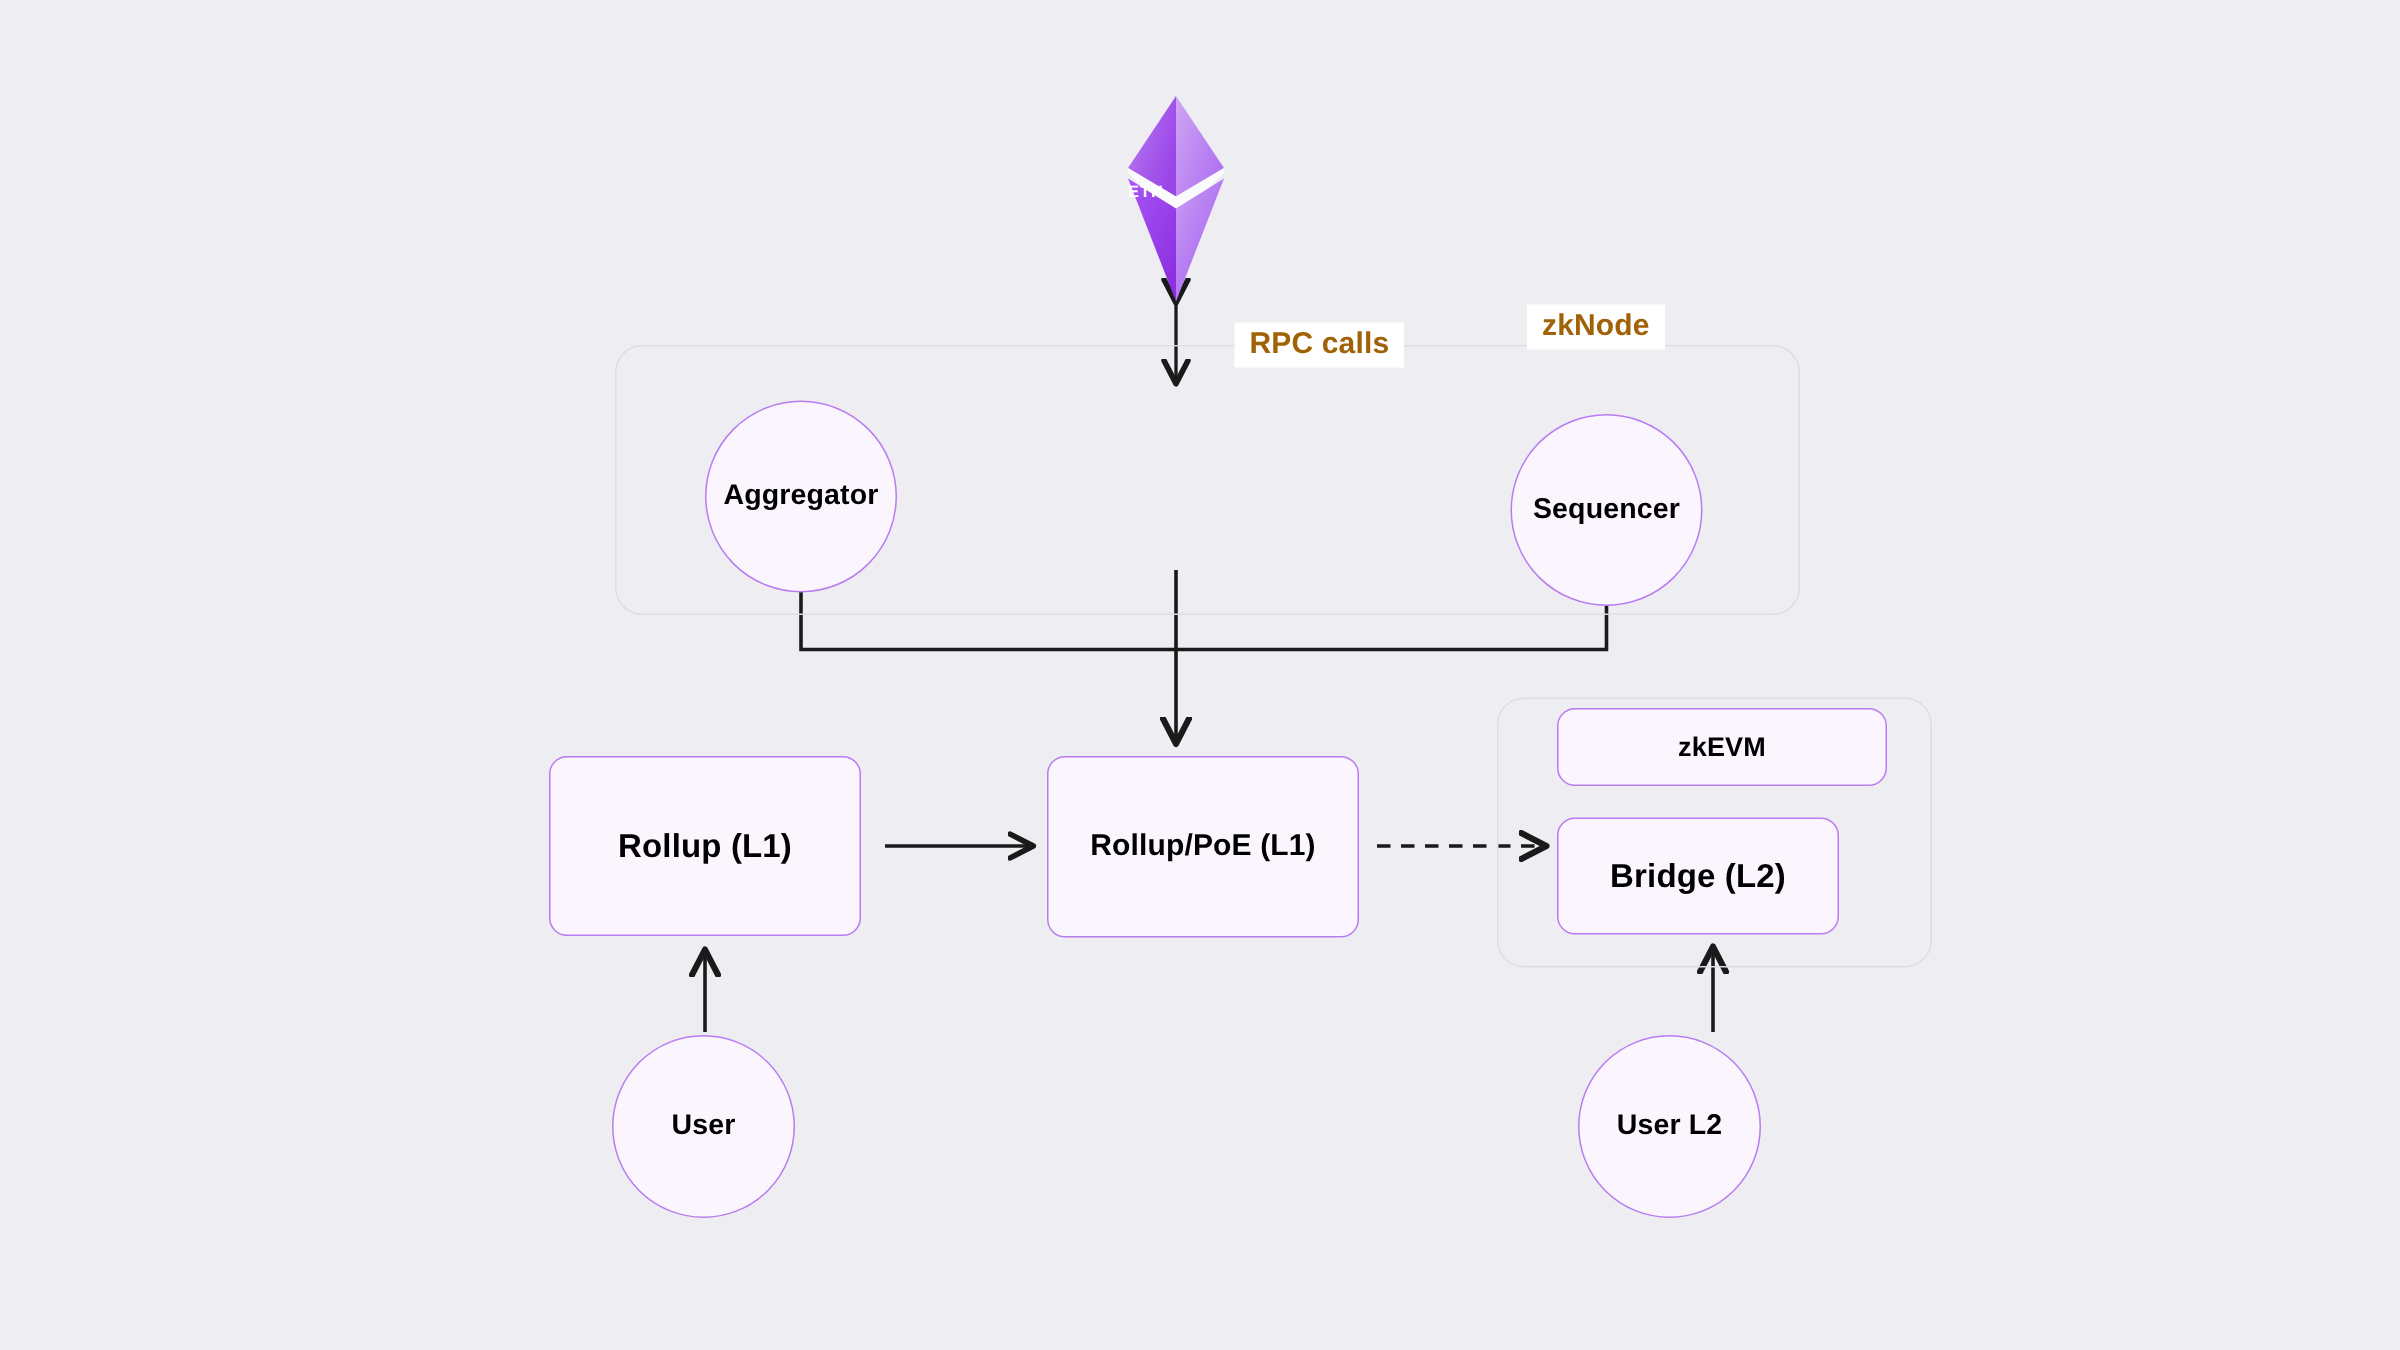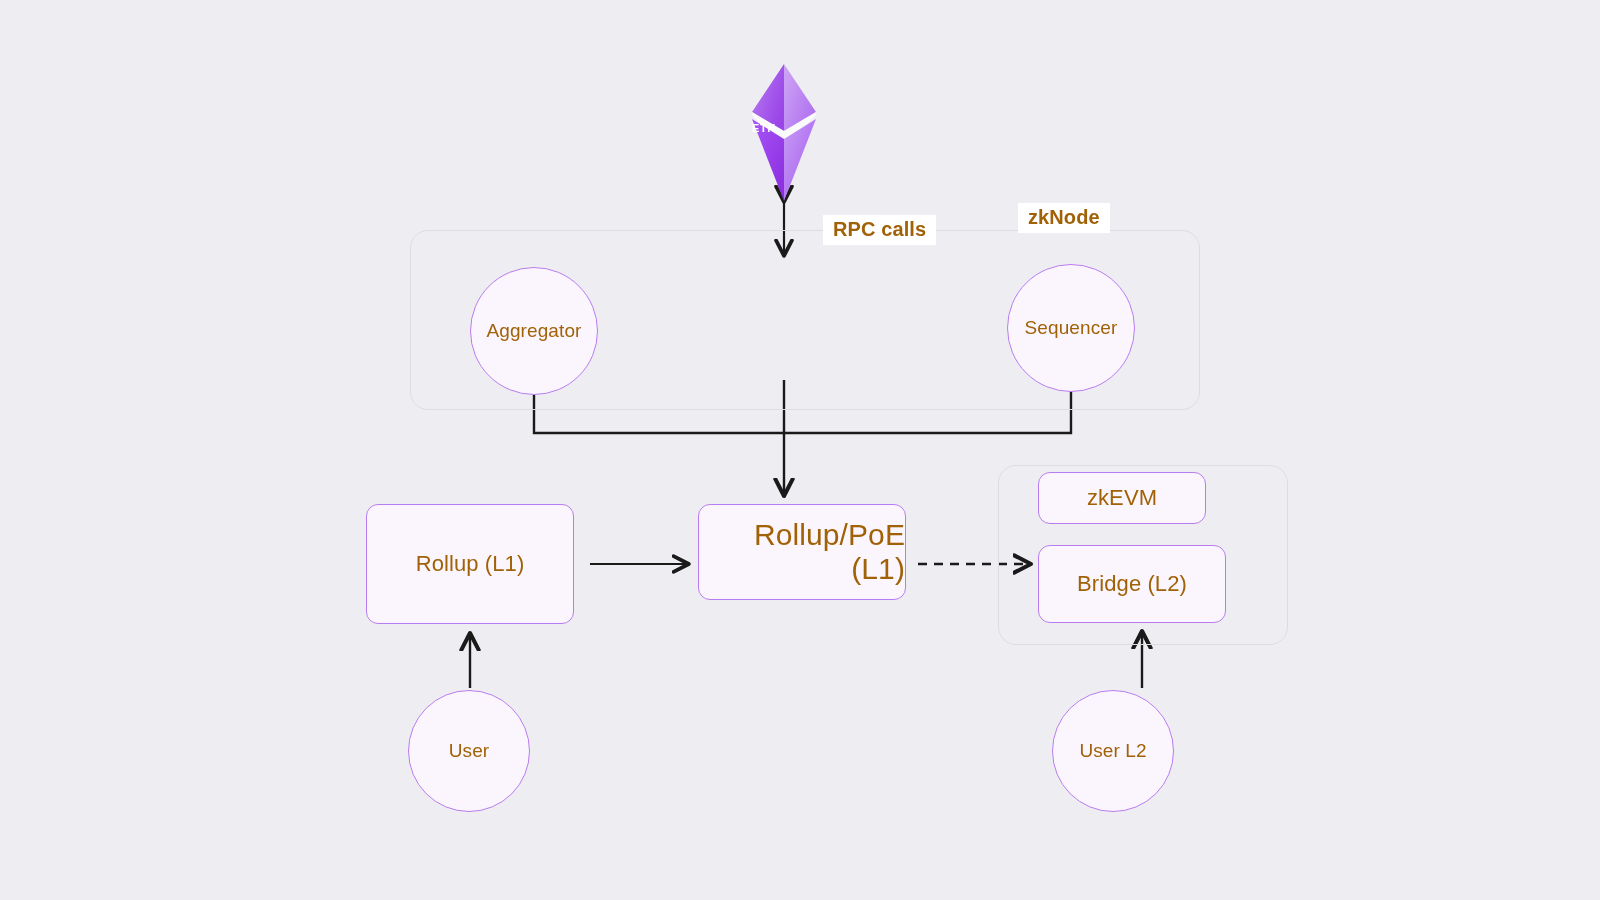--- a/index.html
+++ b/index.html
@@ -58,39 +58,39 @@
   }
   #label-rpc    { left: 823px; top: 215px; }
   #label-zknode { left: 1018px; top: 203px; text-align: center; }
 
   
   .node {
     position: absolute;
     box-sizing: border-box;
     background: #fbf6fe;
     border: 1.8px solid #b87cf0;
-    color: #a16207;
+    color: #000000;
     display: flex;
     align-items: center;
     justify-content: center;
     text-align: center;
     font-size: 20px;
-    font-weight: 400;
+    font-weight: 700;
     letter-spacing: .1px;
   }
   .node.rect   { border-radius: 12px; }
   .node.circle { border-radius: 50%; font-size: 19px; }
 
   #node-aggregator  { left: 470px;  top: 267px; width: 128px; height: 128px; }
   #node-synchronizer{ left: 698px;  top: 260px; width: 208px; height: 120px; font-size: 22px; }
-  #node-sequencer   { left: 1007px; top: 264px; width: 128px; height: 128px; text-align: right; }
+  #node-sequencer   { left: 1007px; top: 276px; width: 128px; height: 128px; text-align: right; }
 
   #node-bridge-l1   { left: 366px;  top: 504px; width: 208px; height: 120px; font-size: 22px; }
-  #node-rollup      { left: 698px;  top: 504px; width: 208px; height: 96px; font-size: 30px; text-align: right; }
-  #node-zkevm       { left: 1038px; top: 472px; width: 168px; height: 52px;  font-size: 22px; }
+  #node-rollup      { left: 698px;  top: 504px; width: 208px; height: 121px; font-size: 20px; text-align: right; }
+  #node-zkevm       { left: 1038px; top: 472px; width: 220px; height: 52px;  font-size: 18px; }
   #node-bridge-l2   { left: 1038px; top: 545px; width: 188px; height: 78px;  font-size: 22px; }
 
   #node-user        { left: 408px;  top: 690px; width: 122px; height: 122px; text-align: right; }
   #node-user-l2     { left = 0; left: 1052px; top: 690px; width: 122px; height: 122px; }
 
   
   #eth-logo {
     position: absolute;
     left: 752px; top: 62px;
     width: 64px; height: 140px;

